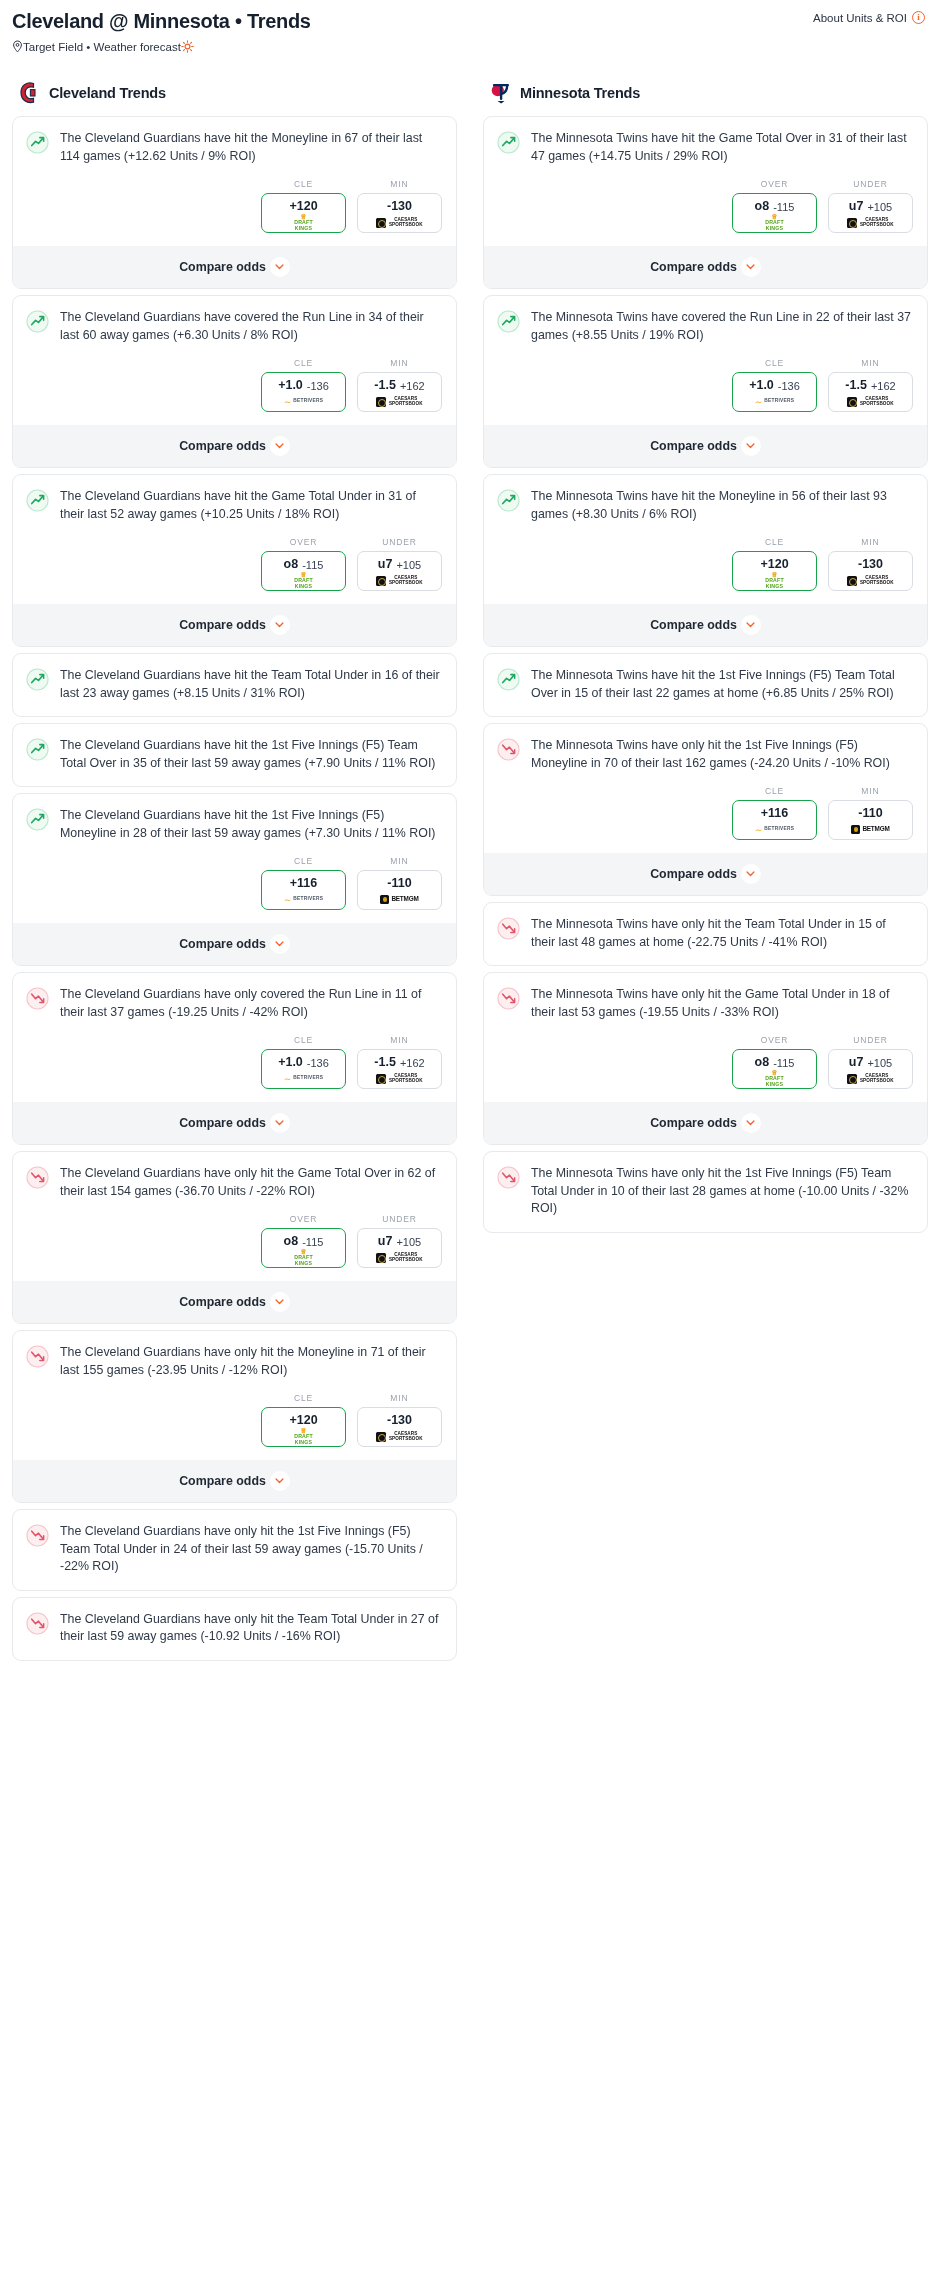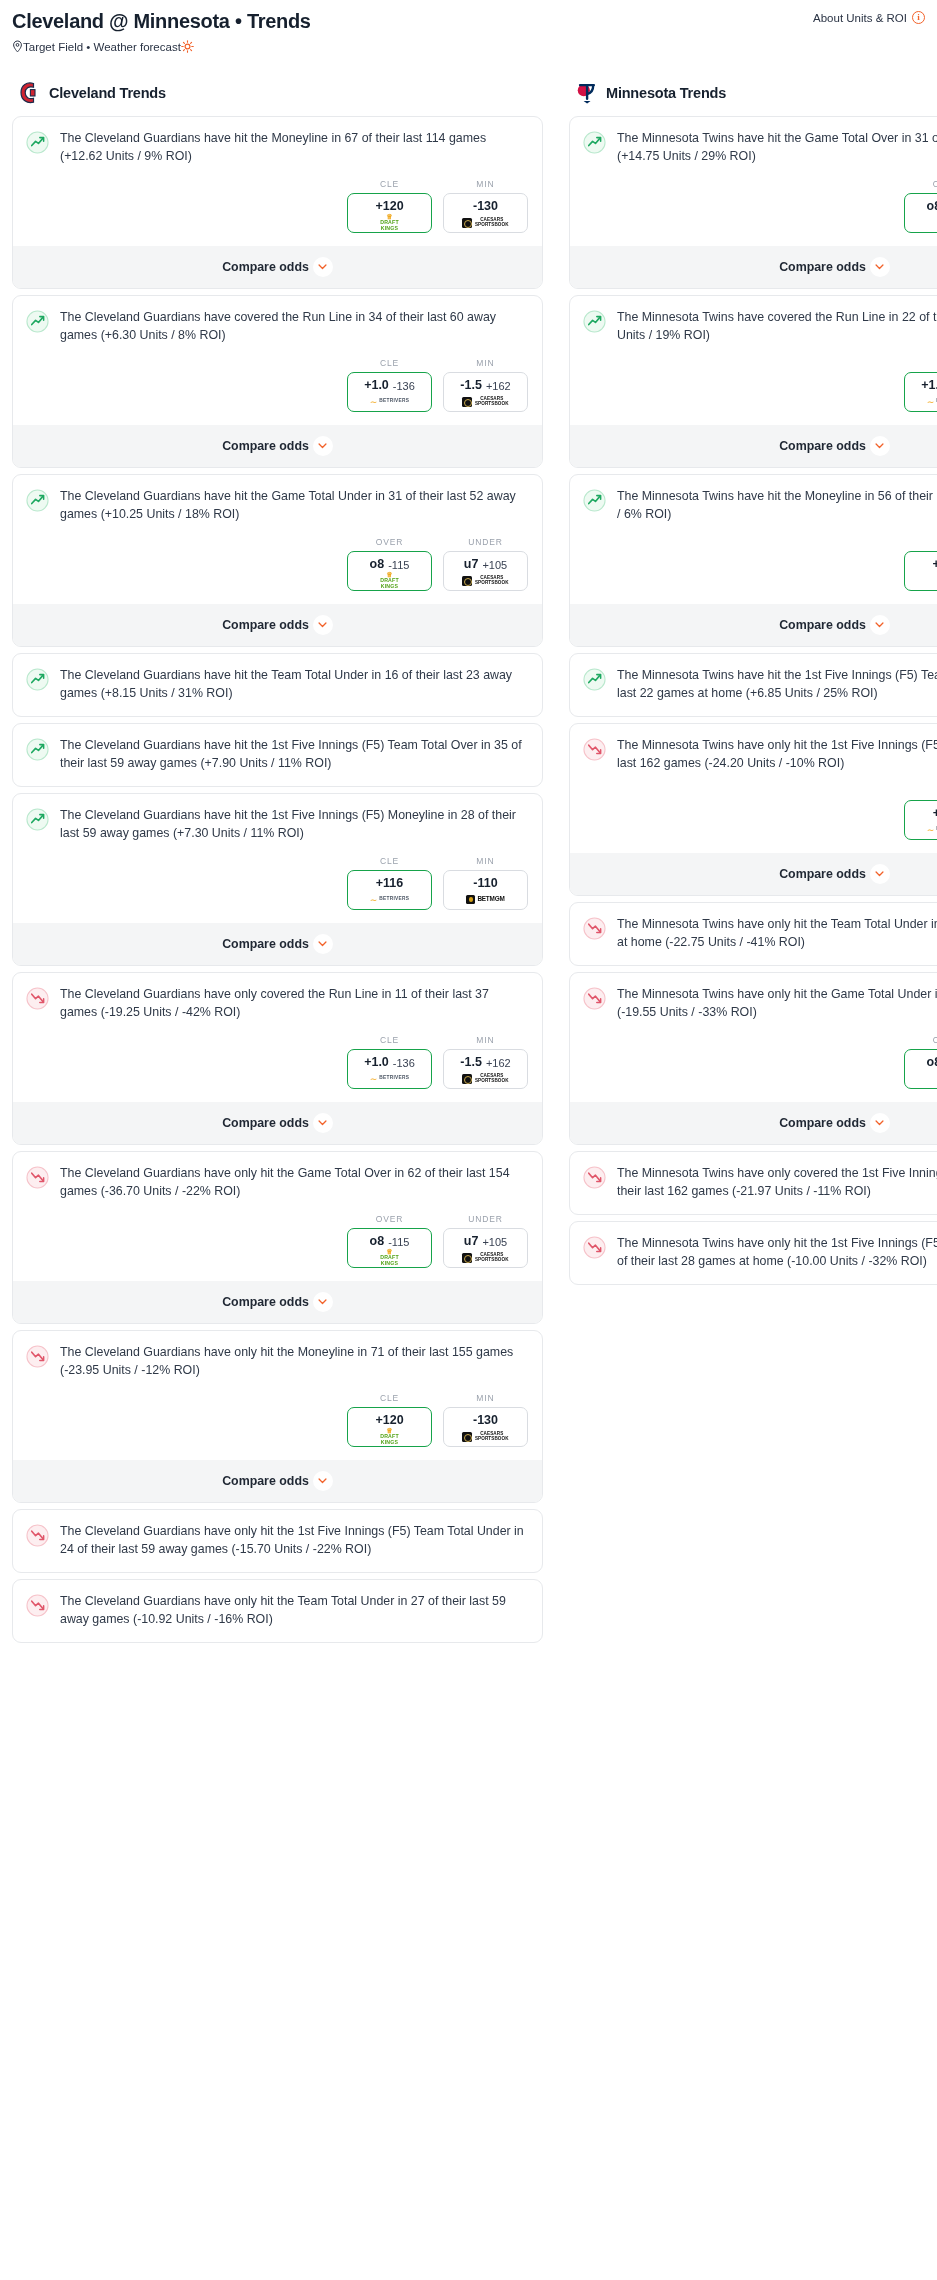--- a/index.html
+++ b/index.html
@@ -26,21 +26,21 @@
     text-align: center; font-family: "Liberation Serif", serif;
   }
   .subline {
     margin-top: 7px; font-size: 11.5px; color: #2a3344;
     display: flex; align-items: center; 
   }
   .pin { width: 11px; height: 13px; flex: none; }
   .sun { width: 13px; height: 13px; flex: none; }
 
   .columns { display: flex; gap: 26px; margin-top: 22px; align-items: flex-start; }
-  .col { width: 531px; flex: none; }
+  .col { width: 445px; flex: none; }
 
   .col-head { display: flex; align-items: center; gap: 9px; padding-left: 6px; margin-bottom: 11px; }
   .col-head-title { font-size: 14.5px; font-weight: 700; color: #16202e; letter-spacing: -0.2px; }
   .teamlogo { width: 22px; height: 24px; flex: none; }
 
   .card {
     border: 1px solid #e7e9ec; border-radius: 9px; background: #fff;
     margin-bottom: 6px; overflow: hidden;
   }
   .card-body { display: flex; gap: 11px; padding: 13px 14px 0 13px; }
@@ -789,27 +789,17 @@
           </span>
         </div>
       </div>
       <div class="card">
         <div class="card-body">
           <svg class="tr-icon" viewBox="0 0 24 24">
             <circle cx="12" cy="12" r="11" fill="#fdeef0" stroke="#f6c3ca" stroke-width="1.1"></circle>
             <path d="M6 7.5 L10 12.2 L13 9.6 L18 15.6" fill="none" stroke="#e0566a" stroke-width="1.7" stroke-linecap="round" stroke-linejoin="round"></path>
             <path d="M14.4 16.1 L18.4 16.1 L18.4 12.4" fill="none" stroke="#e0566a" stroke-width="1.6" stroke-linecap="round" stroke-linejoin="round"></path>
           </svg>
-          <div class="tr-text">The Minnesota Twins have only covered the 1st Five Innings (F5) Run Line in 77 of their last 162 games (-21.97 Units / -11% ROI)</div>
-        </div>
-      </div>
-      <div class="card">
-        <div class="card-body">
-          <svg class="tr-icon" viewBox="0 0 24 24">
-            <circle cx="12" cy="12" r="11" fill="#fdeef0" stroke="#f6c3ca" stroke-width="1.1"></circle>
-            <path d="M6 7.5 L10 12.2 L13 9.6 L18 15.6" fill="none" stroke="#e0566a" stroke-width="1.7" stroke-linecap="round" stroke-linejoin="round"></path>
-            <path d="M14.4 16.1 L18.4 16.1 L18.4 12.4" fill="none" stroke="#e0566a" stroke-width="1.6" stroke-linecap="round" stroke-linejoin="round"></path>
-          </svg>
           <div class="tr-text">The Minnesota Twins have only hit the 1st Five Innings (F5) Team Total Under in 10 of their last 28 games at home (-10.00 Units / -32% ROI)</div>
         </div>
       </div>
     </div>
   </div>
 
 </body></html>

